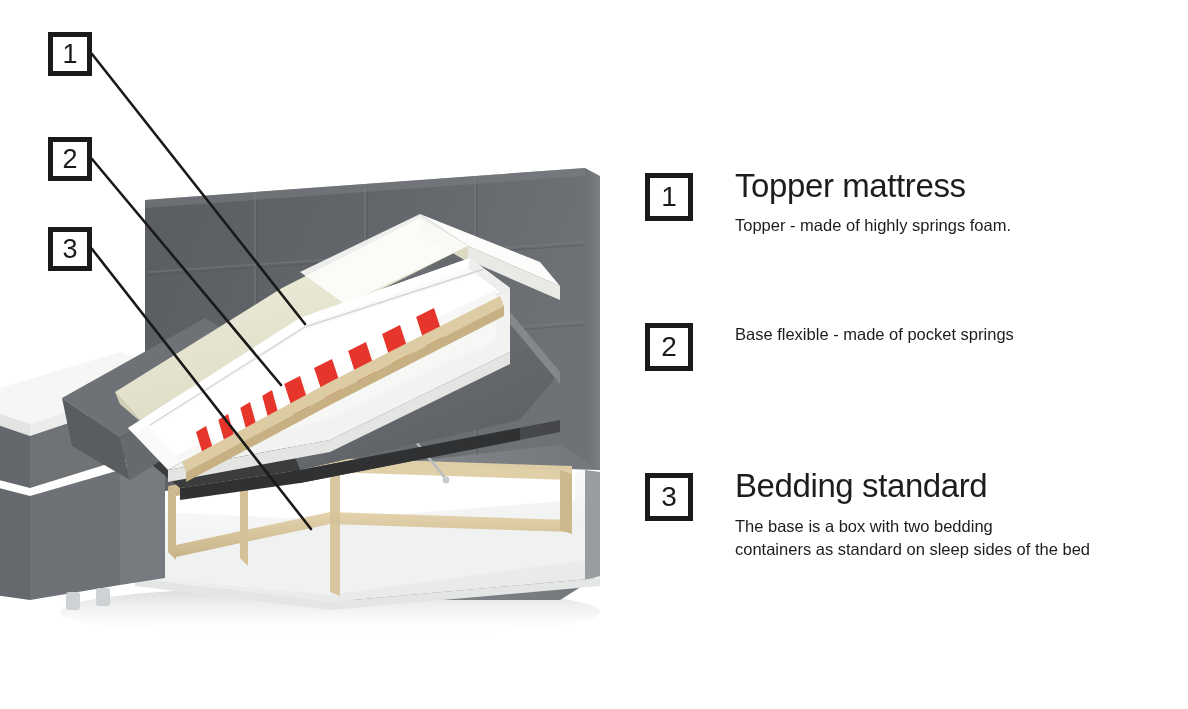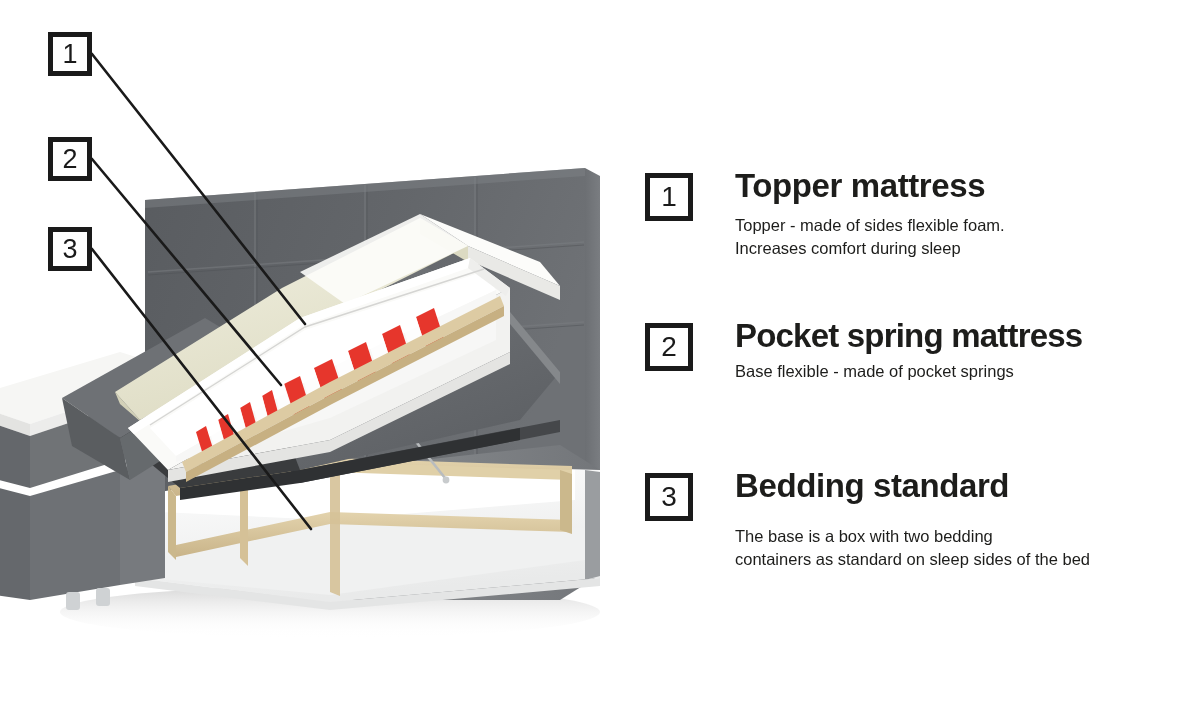--- a/index.html
+++ b/index.html
@@ -49,35 +49,35 @@
     width:48px;height:48px;
     border:5px solid #1a1a1a;
     background:#ffffff;
     box-sizing:border-box;
     display:flex;align-items:center;justify-content:center;
     font-size:28px;line-height:1;color:#1a1a1a;
   }
   .legend-text{position:absolute;left:105px;top:0;width:450px;}
   .legend-title{
     font-size:33px;
-    font-weight:bold;
+    font-weight:normal;
     color:#1d1d1b;
     letter-spacing:-0.4px;
     line-height:1.12;
     white-space:nowrap;
   }
   .legend-desc{
     margin-top:9px;
     font-size:16.5px;
     color:#1d1d1b;
     line-height:1.38;
   }
   .legend-desc span{display:block;}
   #legend-item-2 .legend-desc{margin-top:5px;}
-  #legend-item-3 .legend-desc{margin-top:20px;}
+  #legend-item-3 .legend-desc{margin-top:10px;}
   #legend-item-2 .legend-title{letter-spacing:-0.8px;}
 </style>
 </head>
 <body>
 
 <div id="stage">
 
   <div id="bed-illustration">
     <svg id="bed-svg" width="620" height="709" viewBox="0 0 620 709">
       <defs>
@@ -275,32 +275,30 @@
 
   <div id="legend">
 
     <div class="legend-item" id="legend-item-1">
       <div class="legend-num">
         <span>1</span>
       </div>
       <div class="legend-text">
         <div class="legend-title">Topper mattress</div>
         <div class="legend-desc">
-          <span>Topper - made of sides flexible foam.</span>
-          <span>Increases comfort during sleep</span>
+          <span>Topper - made of highly springs foam.</span>
         </div>
       </div>
     </div>
 
     <div class="legend-item" id="legend-item-2">
       <div class="legend-num">
         <span>2</span>
       </div>
       <div class="legend-text">
-        <div class="legend-title">Pocket spring mattress</div>
         <div class="legend-desc">
           <span>Base flexible - made of pocket springs</span>
         </div>
       </div>
     </div>
 
     <div class="legend-item" id="legend-item-3">
       <div class="legend-num">
         <span>3</span>
       </div>

